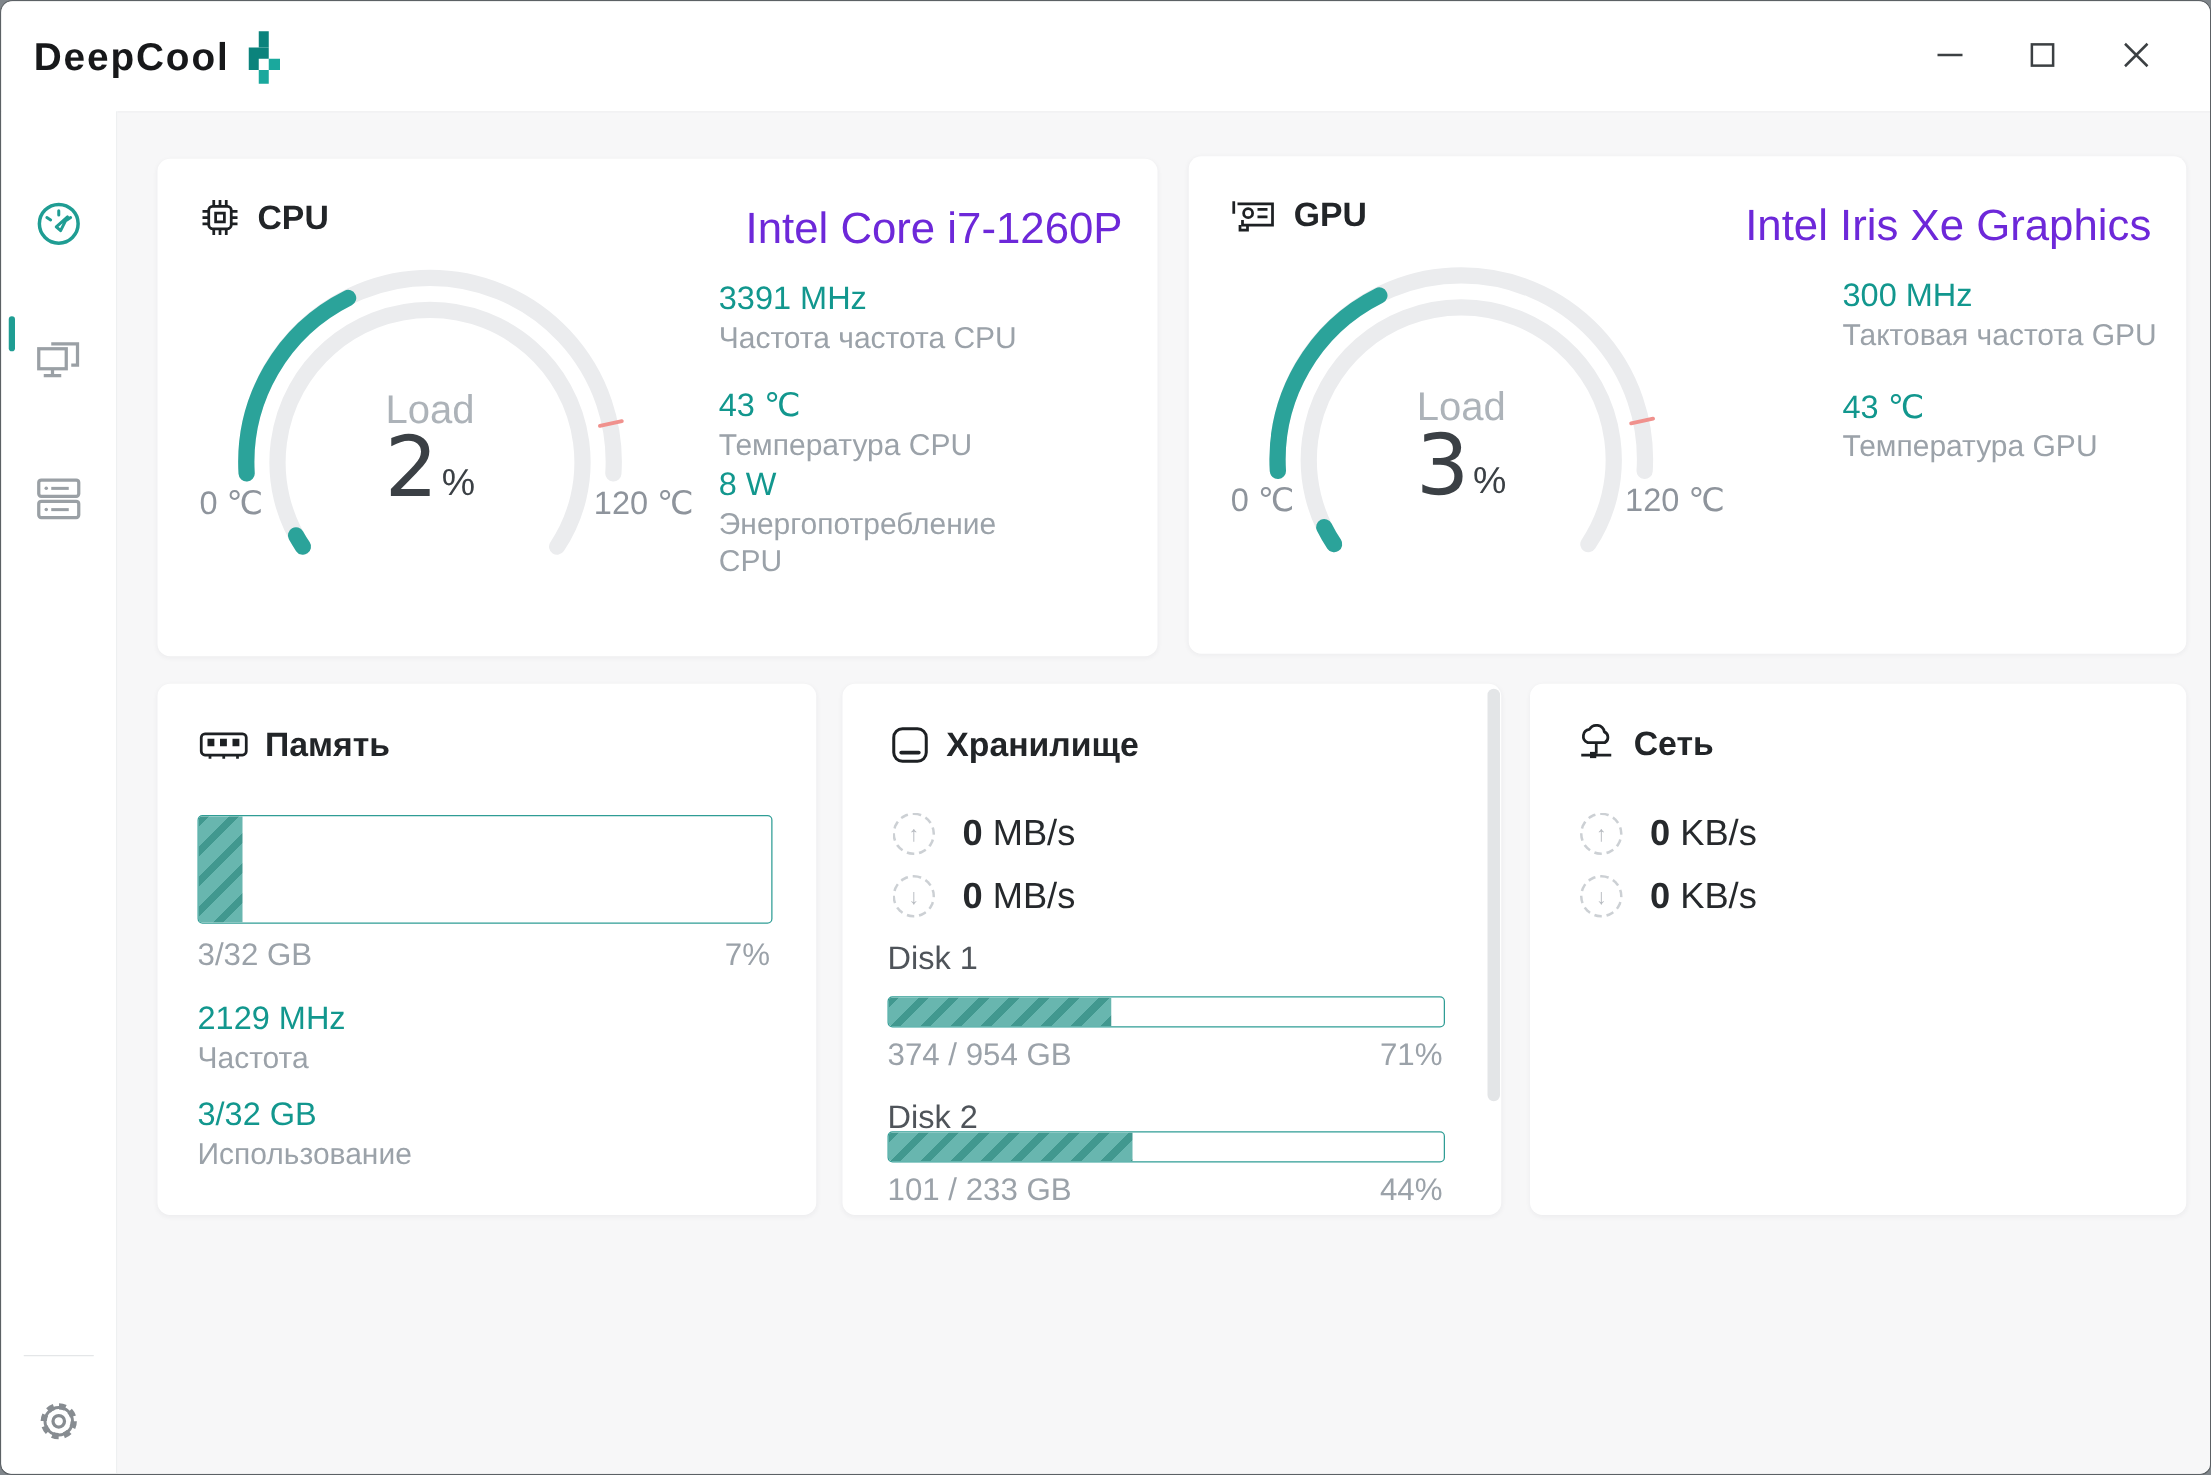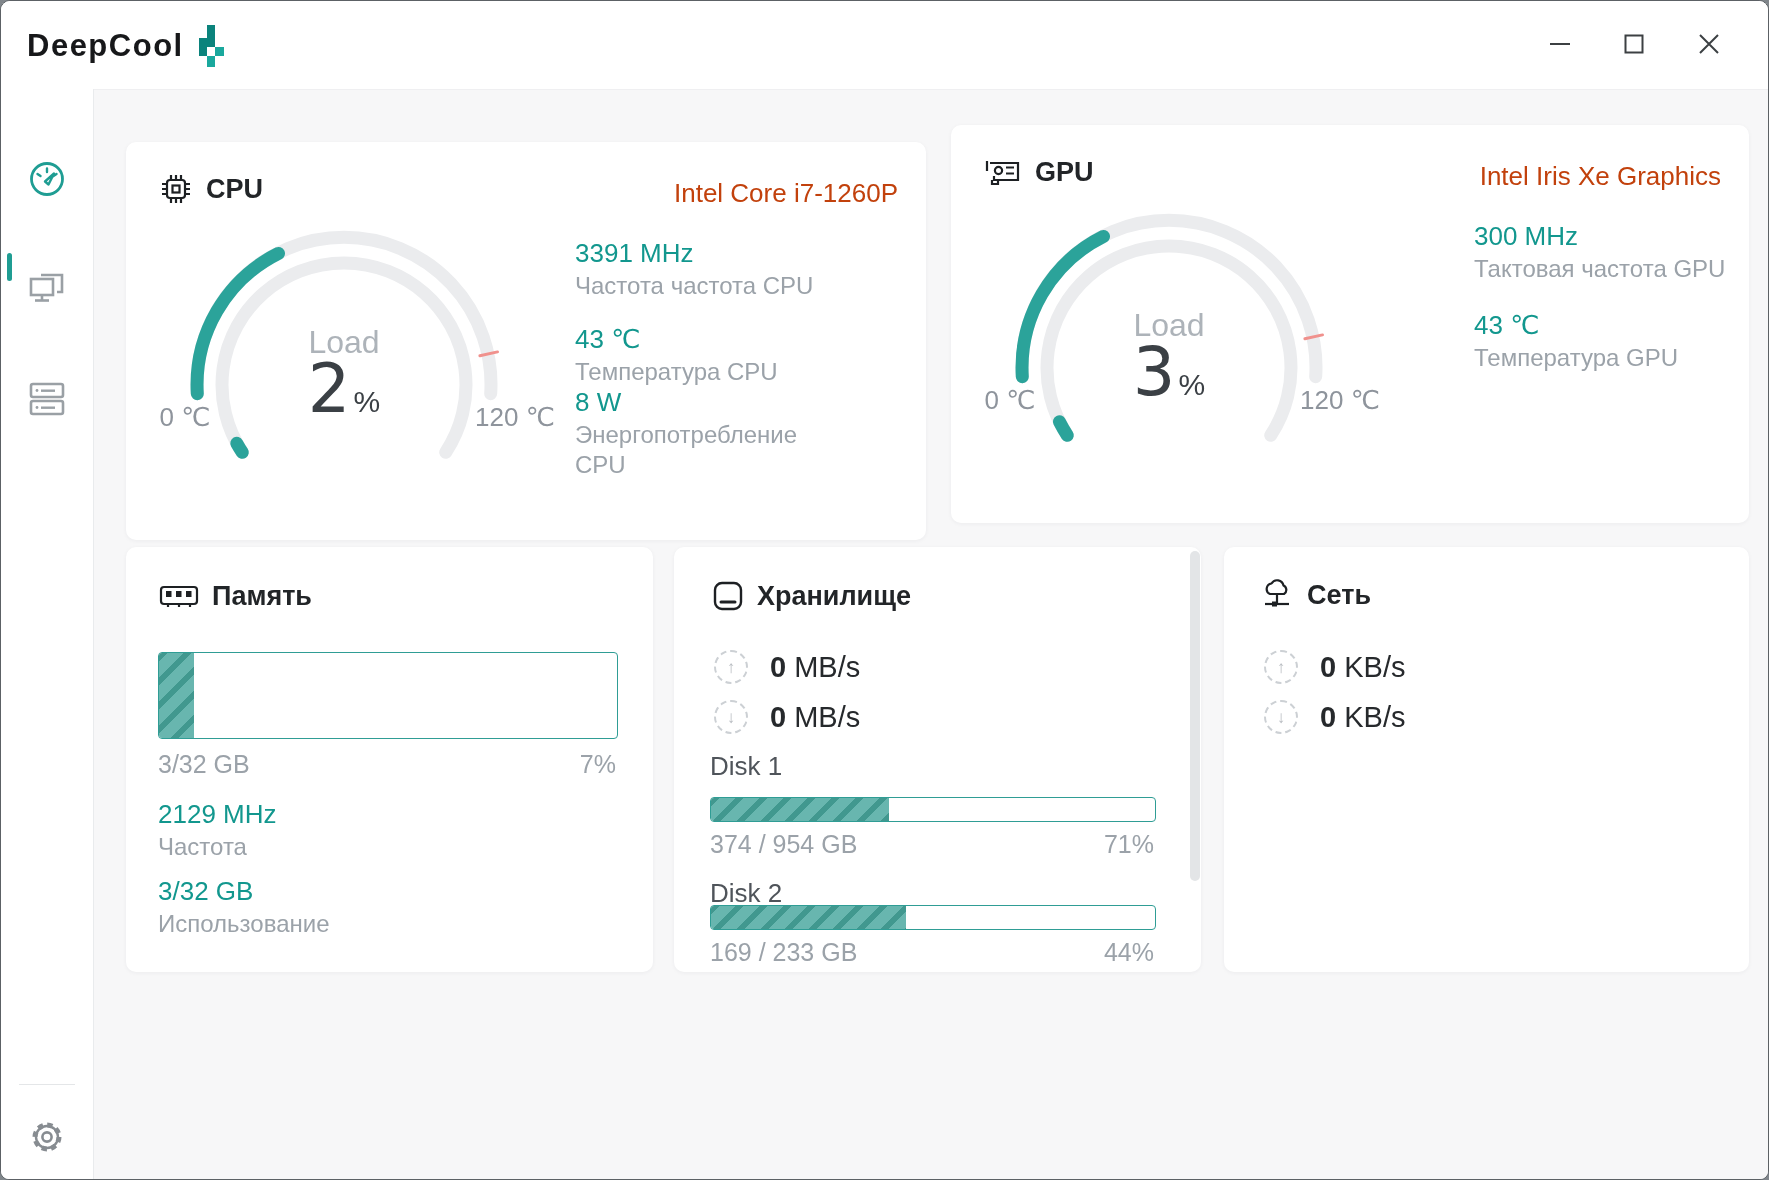--- a/index.html
+++ b/index.html
@@ -12,28 +12,28 @@
   .win-btn{position:absolute;top:20px;width:46px;height:46px;display:flex;align-items:center;justify-content:center;cursor:default;}
   #btn-min{right:185px}#btn-max{right:111px}#btn-close{right:36px}
   
   #sidebar{position:absolute;left:0;top:88px;width:92px;height:1090px;background:#fff;border-right:1px solid #e9ebed;}
   .side-item{position:absolute;left:0;width:92px;height:56px;display:flex;align-items:center;justify-content:center;}
   #active-pill{position:absolute;left:6px;top:164px;width:5px;height:28px;border-radius:3px;background:var(--accent);}
   #side-divider{position:absolute;left:18px;top:995px;width:56px;height:1px;background:#e4e6e8;}
   
   #content{position:absolute;left:93px;top:88px;width:1674px;height:1090px;background:#f7f7f8;border-top:1px solid #efeff1;}
   .card{position:absolute;background:#fff;border-radius:10px;box-shadow:0 1px 4px rgba(30,40,50,.05);}
-  #card-cpu{left:32px;top:52px;width:800px;height:398px;}
+  #card-cpu{left:32px;top:37px;width:800px;height:398px;}
   #card-gpu{left:857px;top:35px;width:798px;height:398px;}
   #card-mem{left:32px;top:457px;width:527px;height:425px;}
   #card-sto{left:580px;top:457px;width:527px;height:425px;}
   #card-net{left:1130px;top:457px;width:525px;height:425px;}
   .card-title-row{position:absolute;left:33px;top:30px;display:flex;align-items:center;gap:13px;}
   .card-title{font-size:27px;font-weight:700;color:#222528;}
-  .device-name{position:absolute;right:28px;top:36px;font-size:26px;color:#c2410c;margin-left:16px;}
+  .device-name{position:absolute;right:28px;top:36px;font-size:35px;color:#6d28d9;margin-left:16px;}
   
   .gauge-svg{position:absolute;left:0;top:0;}
   .load-label{position:absolute;left:68px;top:182px;width:300px;text-align:center;font-size:32px;color:#adb3b9;}
   .big-row{position:absolute;left:68px;top:214px;width:300px;display:flex;justify-content:center;align-items:flex-end;}
   .big-num{font-size:67px;font-weight:500;color:#3b4045;line-height:1;font-family:"DejaVu Sans",sans-serif;}
   .big-pct{font-size:30px;color:#3b4045;margin:0 0 4px 3px;}
   .gmin{position:absolute;left:14px;top:260px;width:90px;text-align:center;font-size:26px;color:#8e949c;}
   .gmax{position:absolute;left:344px;top:260px;width:90px;text-align:center;font-size:26px;color:#8e949c;}
   
   .stat{position:absolute;}
@@ -271,21 +271,21 @@
       <div class="hbar" style="left:36px;top:250px;width:444px;height:23px">
         <div class="hbar-fill" style="width: 40%;"></div>
       </div>
       <div class="bar-stats" style="left:36px;top:283px">374 / 954 GB</div>
       <div class="bar-stats" style="left:380px;top:283px;width:100px;text-align:right">71%</div>
 
       <div class="disk-name" style="top:331px">Disk 2</div>
       <div class="hbar" style="left:36px;top:358px;width:444px;height:23px">
         <div class="hbar-fill" style="width: 44%;"></div>
       </div>
-      <div class="bar-stats" style="left:36px;top:391px">169 / 233 GB</div>
+      <div class="bar-stats" style="left:36px;top:391px">101 / 233 GB</div>
       <div class="bar-stats" style="left:380px;top:391px;width:100px;text-align:right">44%</div>
 
       <div id="sto-scroll"></div>
     </div>
 
     <div class="card" id="card-net">
       <div class="card-title-row" style="left:36px;top:31px">
         <span class="icon">
           <svg width="34" height="34" viewBox="0 0 34 34">
             <path d="M10 16 a5.5 5.5 0 0 1 1.5-10.5 a6.5 6.5 0 0 1 12 2 a4.8 4.8 0 0 1 0.5 8.5 z" fill="none" stroke="#1d2023" stroke-width="2.2" stroke-linejoin="round"></path>

